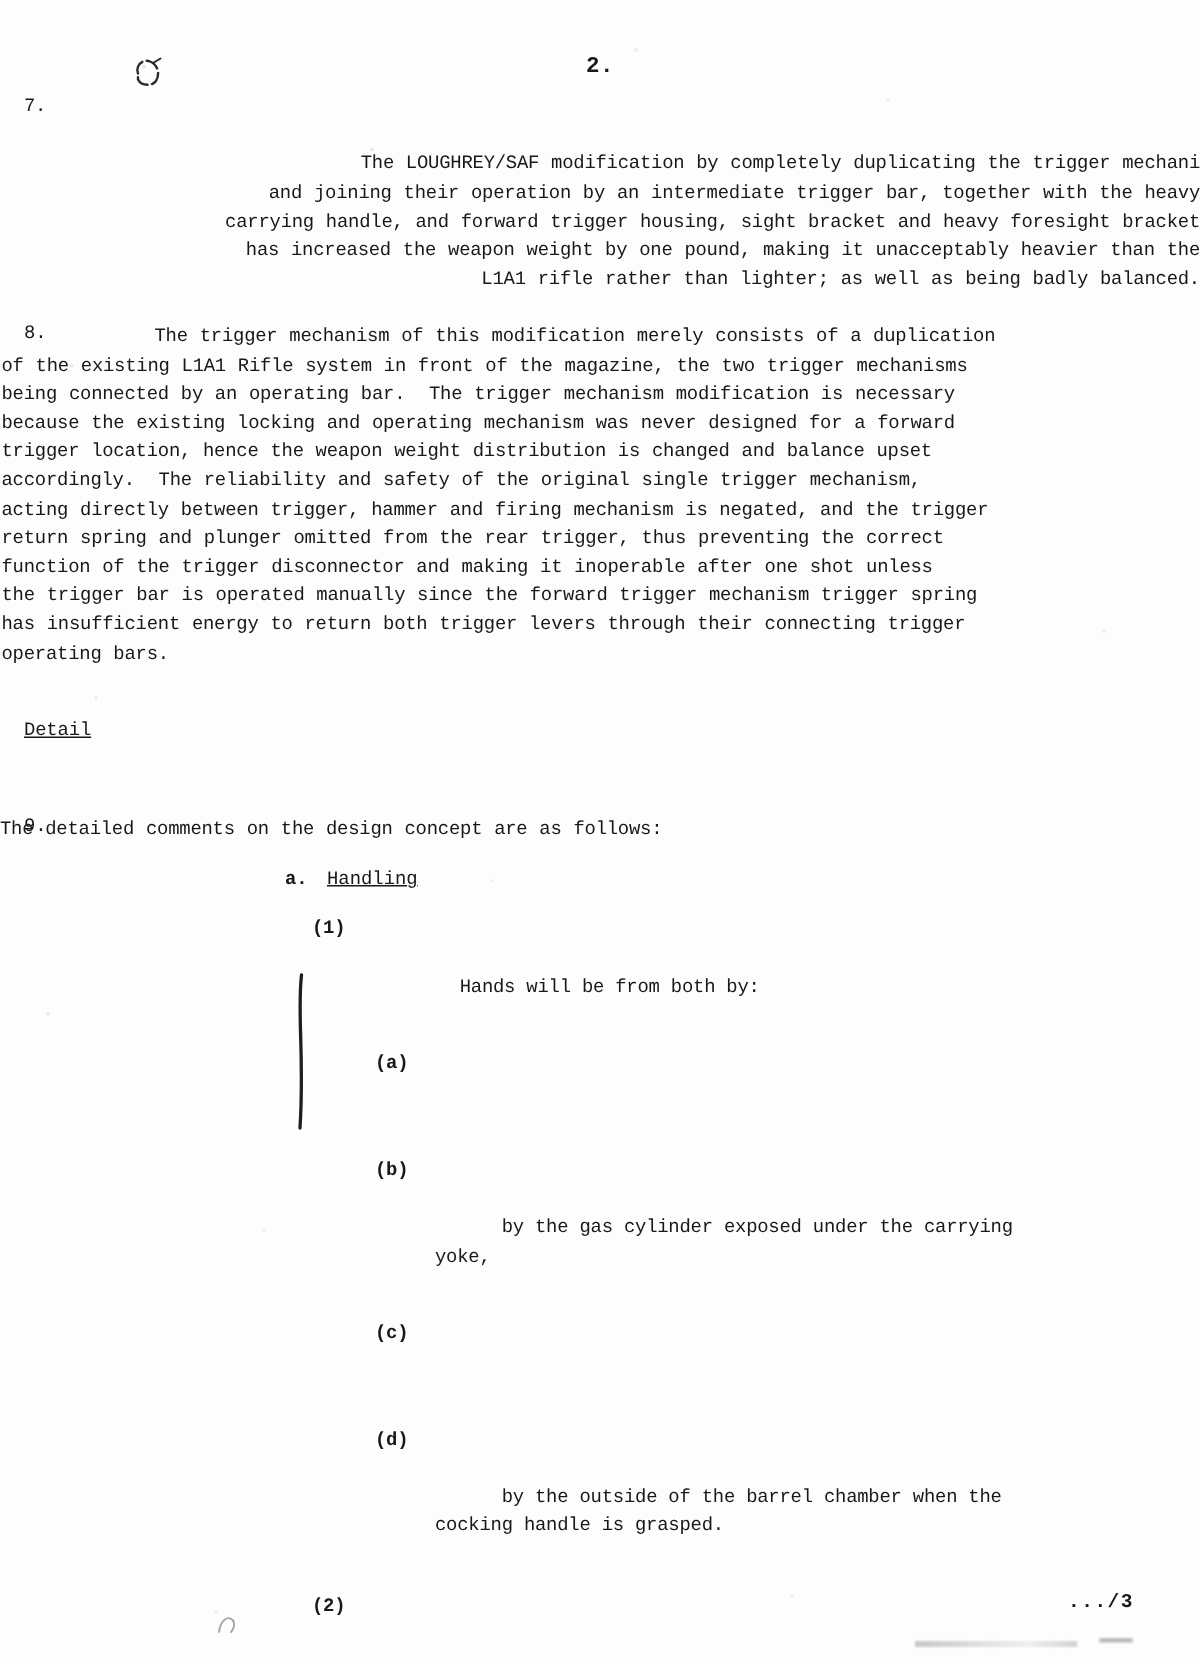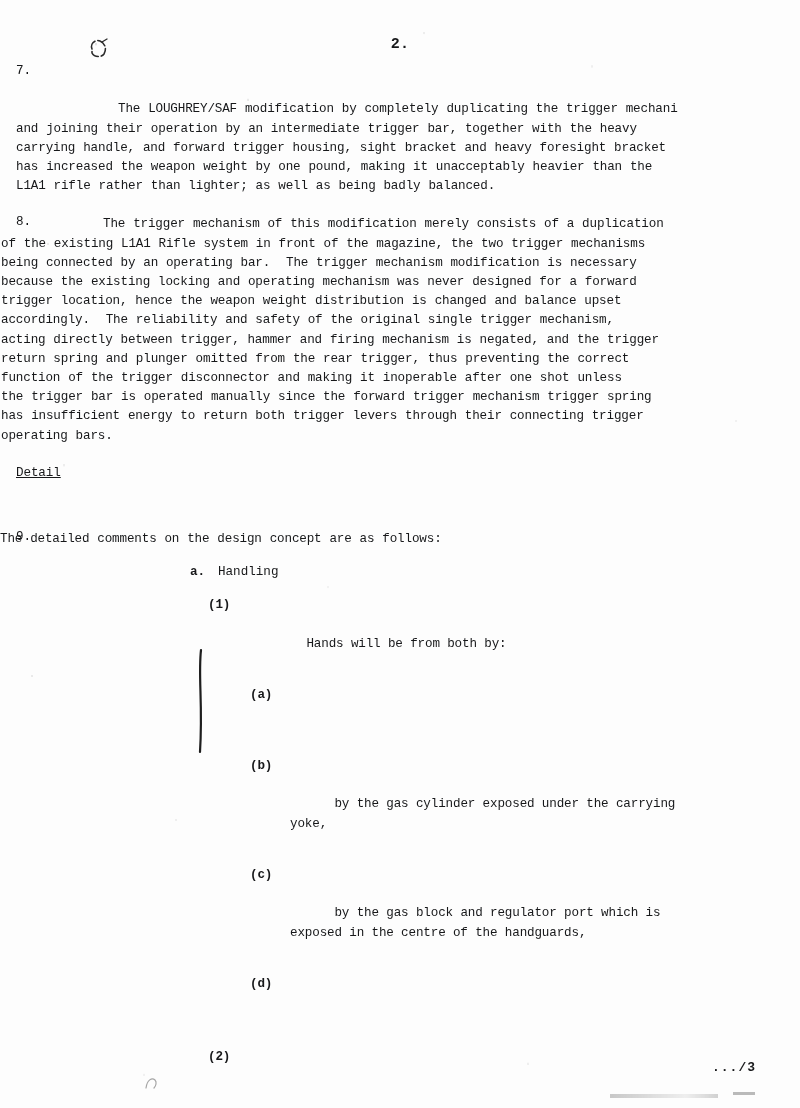--- a/index.html
+++ b/index.html
@@ -110,40 +110,40 @@
     font-size: 12.6px;
   }
 
   .heading {
     position: relative;
     left: 16px;
     font-size: 12.6px;
     line-height: 19.2px;
     text-decoration: underline;
     display: inline-block;
-    margin-top: 18px;
+    margin-top: 32px;
     margin-bottom: 3px;
     letter-spacing: -0.1px;
   }
 
   
   .lvl-a {
     position: relative;
     padding-left: 218px;
     font-size: 12.6px;
     line-height: 19.2px;
     margin-top: 14px;
   }
   .lvl-a .marker {
     position: absolute;
     left: 190px;
     top: 0;
     font-weight: bold;
   }
-  .lvl-a .uline { }
+  .lvl-a .uline { text-decoration: underline; }
 
   
   .lvl-1 {
     position: relative;
     padding-left: 262px;
     font-size: 12.6px;
     line-height: 19.2px;
     margin-top: 14px;
     white-space: pre-wrap;
     letter-spacing: -0.15px;
@@ -224,21 +224,21 @@
     
     <div class="block">
       <div class="para numpara">
         <span class="num">7.</span>
       </div>
       <div class="para" style="position:absolute; left:0; top:0; padding-left:0;"></div>
     </div>
 
     
     <div style="position:relative; margin-top:-19.2px;">
-      <div class="para" style="padding-left:16px; text-indent:102px;">The LOUGHREY/SAF modification by completely duplicating the trigger mechani
+      <div class="para" style="padding-left:16px; text-indent:102px;text-align:right;">The LOUGHREY/SAF modification by completely duplicating the trigger mechani
 and joining their operation by an intermediate trigger bar, together with the heavy
 carrying handle, and forward trigger housing, sight bracket and heavy foresight bracket
 has increased the weapon weight by one pound, making it unacceptably heavier than the
 L1A1 rifle rather than lighter; as well as being badly balanced.</div>
     </div>
 
     
     <div style="position:relative; margin-top:19px;">
       <span class="num" style="position:absolute; left:16px; top:0; font-size:12.6px;">8.</span>
       <div class="para" style="padding-left:1px; text-indent:102px;">The trigger mechanism of this modification merely consists of a duplication
@@ -284,27 +284,27 @@
     
     <div class="lvl-a2">
       <span class="marker">(b)</span>
       <span>by the gas cylinder exposed under the carrying
 yoke,</span>
     </div>
 
     
     <div class="lvl-a2">
       <span class="marker">(c)</span>
-      <span>by the gas block and regulator port which is
-exposed in the centre of the handguards,</span>
     </div>
 
     
     <div class="lvl-a2">
       <span class="marker">(d)</span>
+      <span>by the outside of the barrel chamber when the
+cocking handle is grasped.</span>
     </div>
 
     
     <div class="lvl-1" style="margin-top:15px;">
       <span class="marker">(2)</span>
       
     </div>
 
     
     

